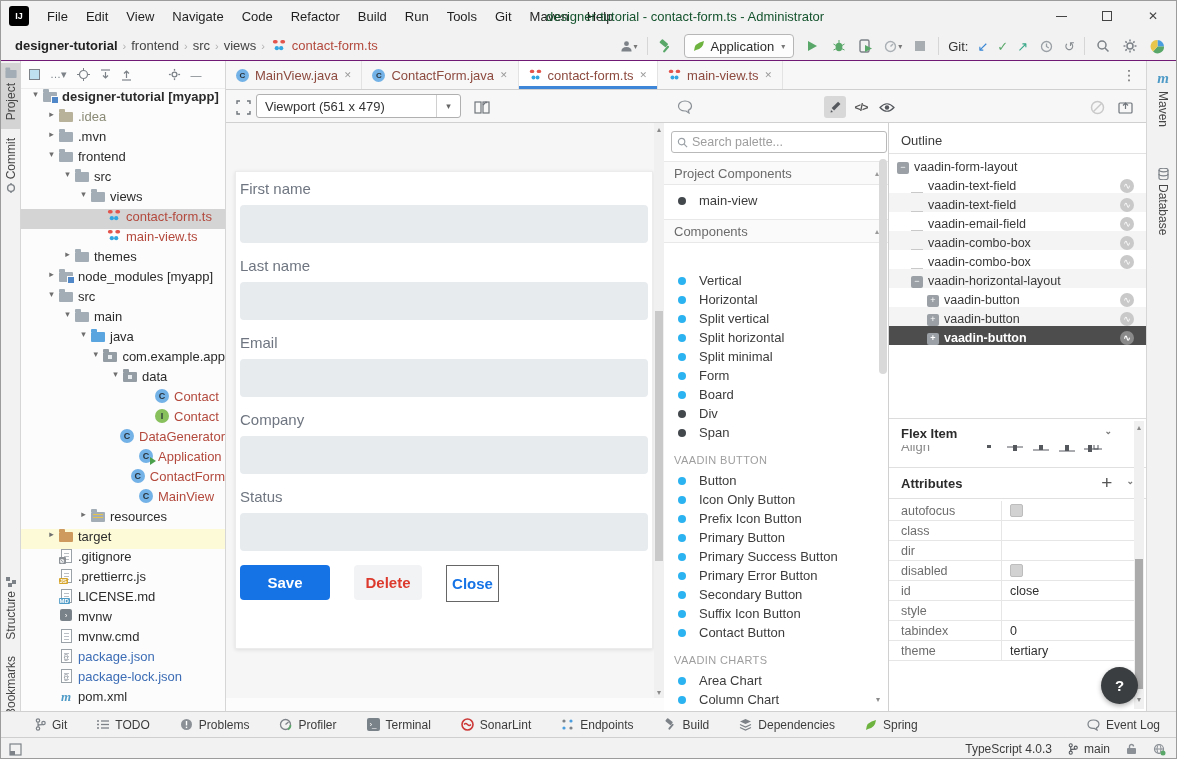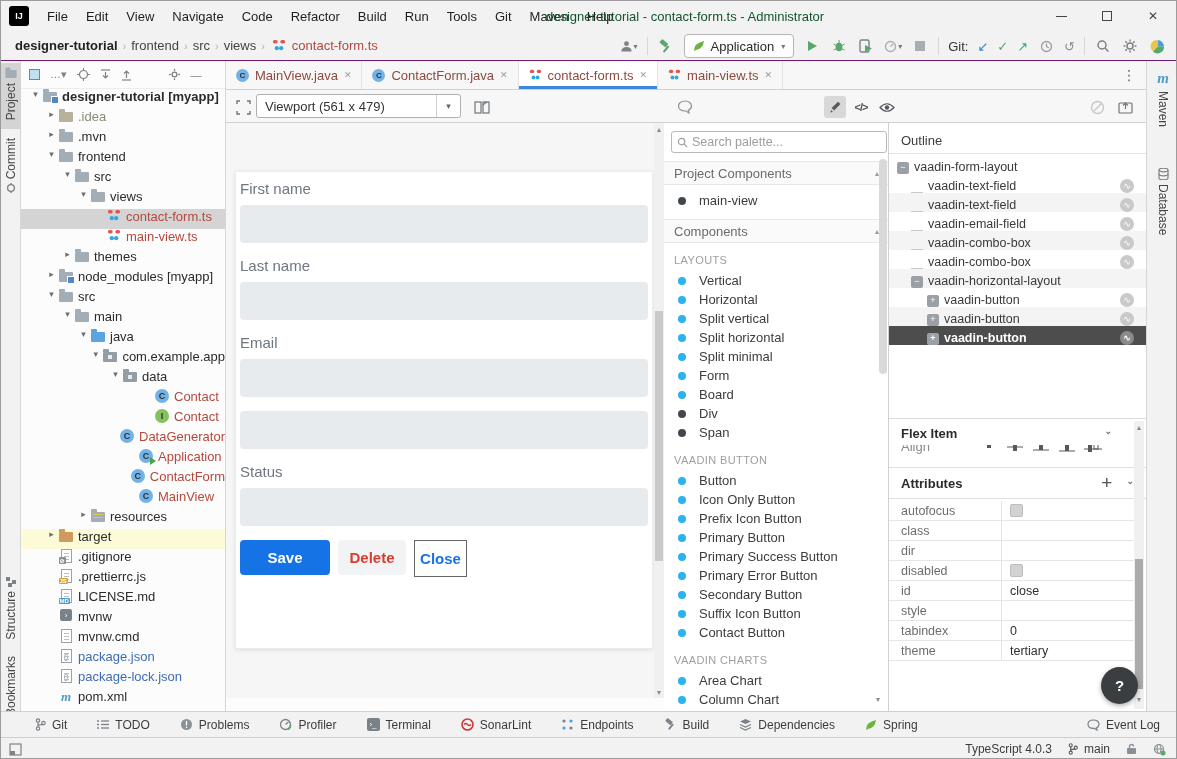--- a/index.html
+++ b/index.html
@@ -114,21 +114,21 @@
   .dtico{position:absolute;top:6px;width:22px;height:22px;display:flex;align-items:center;justify-content:center;color:#6f757b}
   .dtico.on{background:#d8d8d8;border-radius:3px}
   .codeglyph{font-size:11px;font-weight:bold;color:#555;letter-spacing:-1px}
 
   
   #canvas{position:absolute;left:0;top:62px;width:438px;height:575px;background:#f6f6f6;overflow:hidden}
   #formcard{position:absolute;left:9px;top:48px;width:418px;height:478px;background:#fff;
             border:1px solid #ececec;box-shadow:0 1px 4px rgba(0,0,0,.10);padding:8px 4px 0 4px}
   .vlabel{display:block;font-size:15px;color:#6f7681;font-weight:500;height:21px;margin-top:0}
   .vinput{height:38px;background:#e7ebee;border-radius:4px;margin:4px 0 14px 0}
-  #btnrow{display:flex;gap:8px;margin-top:9px}
+  #btnrow{display:flex;gap:24px;margin-top:9px}
   #savebtn{width:90px;height:35px;background:#1673e6;color:#fff;font-weight:bold;font-size:15px;
            border-radius:4px;display:flex;align-items:center;justify-content:center}
   #delbtn{width:68px;height:35px;background:#f2f3f5;color:#dd3a2e;font-weight:bold;font-size:15px;
           border-radius:4px;display:flex;align-items:center;justify-content:center}
   #closebtn{width:53px;height:37px;background:#fff;color:#1673e6;font-weight:bold;font-size:15px;
             border:1px solid #666;display:flex;align-items:center;justify-content:center}
   .vscroll{position:absolute;left:428px;top:0;width:10px;height:575px;background:#f0f0f0}
   .vthumb{position:absolute;left:1px;width:8px;background:#c9c9c9}
   .sarr{position:absolute;left:0;width:10px;height:12px;color:#8a8a8a;font-size:8px;display:flex;align-items:center;justify-content:center}
 
@@ -778,20 +778,21 @@
       </div>
 
       <div id="canvas">
         <div id="formcard">
           <span class="vlabel">First name</span>
           <div class="vinput"></div>
           <span class="vlabel">Last name</span>
           <div class="vinput"></div>
           <span class="vlabel">Email</span>
           <div class="vinput"></div>
+          <span class="vlabel">Company</span>
           <div class="vinput"></div>
           <span class="vlabel">Status</span>
           <div class="vinput"></div>
           <div id="btnrow">
             <div id="savebtn">Save</div>
             <div id="delbtn">Delete</div>
             <div id="closebtn">Close</div>
           </div>
         </div>
         <div class="vscroll">
@@ -815,21 +816,20 @@
           <span class="coll"></span>
         </div>
         <div class="pitem" style="top:68px">
           <span class="dot dark"></span>
           <span>main-view</span>
         </div>
         <div class="psec" style="top:96px">
           <span>Components</span>
           <span class="coll"></span>
         </div>
-        <div class="pgrouplbl" style="top:128px">LAYOUTS</div>
         <div class="pitem" style="top:148px">
             <span class="dot"></span>
             <span>Vertical</span>
           </div>
         <div class="pitem" style="top:167px">
             <span class="dot"></span>
             <span>Horizontal</span>
           </div>
         <div class="pitem" style="top:186px">
             <span class="dot"></span>

